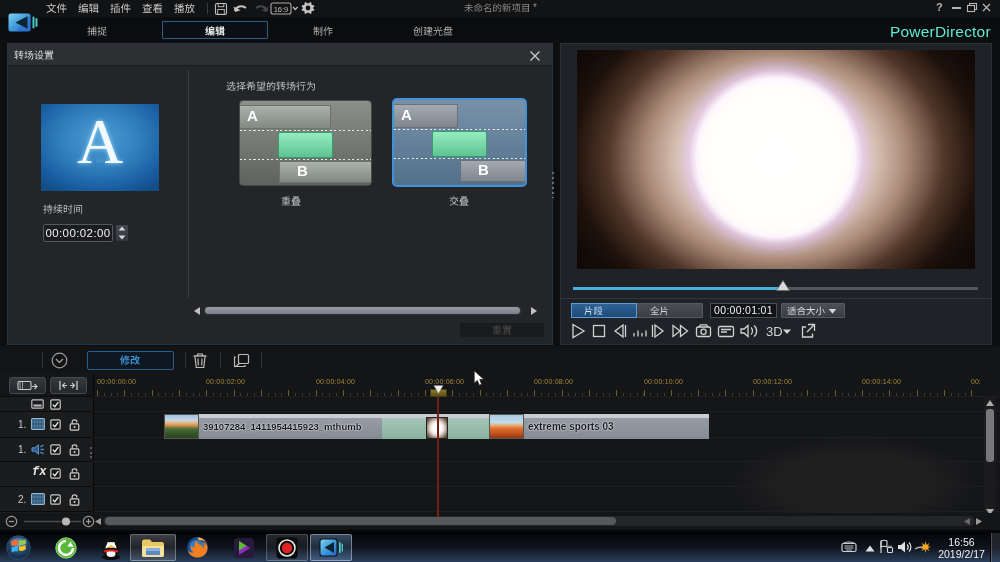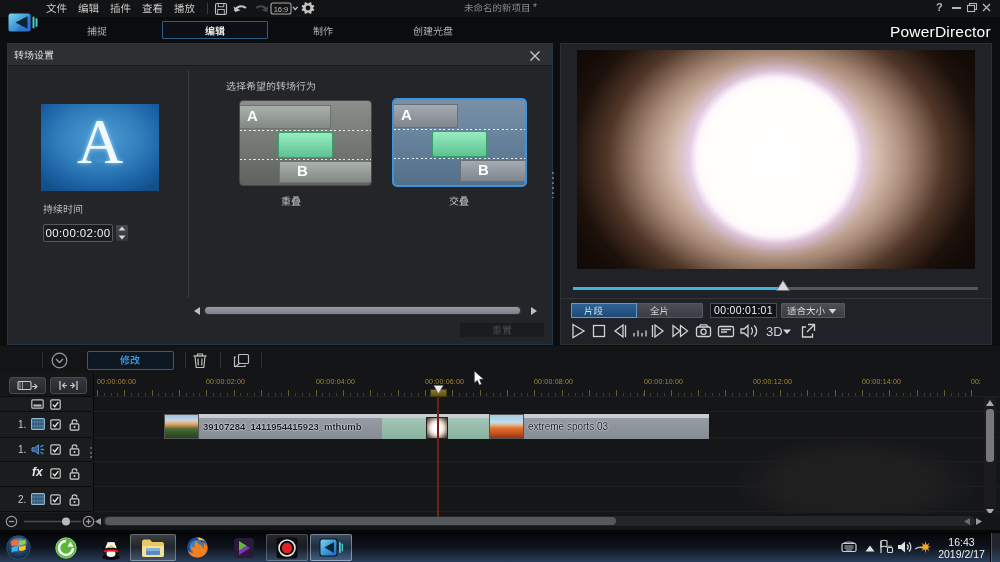--- a/index.html
+++ b/index.html
@@ -101,21 +101,21 @@
       <svg width="42" height="14" viewBox="0 0 42 14" xmlns="http://www.w3.org/2000/svg" style="display:block">
         <path transform="translate(0,8.8)" d="M8.4 -8.2V-0.2C8.4 -0.0 8.3 0.1 8.1 0.1C7.9 0.1 7.3 0.1 6.6 0.1C6.7 0.2 6.8 0.6 6.9 0.8C7.8 0.8 8.3 0.8 8.7 0.6C9.0 0.5 9.1 0.3 9.1 -0.2V-8.2ZM6.4 -7.2V-1.7H7.2V-7.2ZM1.4 -4.7V-0.5C1.4 0.4 1.7 0.7 2.7 0.7C2.9 0.7 4.3 0.7 4.5 0.7C5.4 0.7 5.7 0.3 5.8 -1.1C5.5 -1.2 5.3 -1.3 5.1 -1.4C5.0 -0.2 5.0 0.0 4.5 0.0C4.2 0.0 3.0 0.0 2.8 0.0C2.2 0.0 2.2 -0.1 2.2 -0.5V-4.1H4.3C4.2 -2.9 4.2 -2.4 4.0 -2.2C4.0 -2.1 3.9 -2.1 3.7 -2.1C3.6 -2.1 3.2 -2.1 2.9 -2.2C3.0 -2.0 3.1 -1.7 3.1 -1.5C3.5 -1.5 3.9 -1.5 4.1 -1.5C4.3 -1.6 4.5 -1.6 4.6 -1.8C4.9 -2.0 5.0 -2.7 5.1 -4.4C5.1 -4.5 5.1 -4.7 5.1 -4.7ZM3.1 -8.4C2.6 -7.1 1.5 -5.7 0.3 -4.8C0.4 -4.7 0.7 -4.4 0.8 -4.3C1.8 -5.0 2.7 -6.0 3.3 -7.1C4.1 -6.3 5.0 -5.2 5.4 -4.6L6.0 -5.1C5.5 -5.8 4.5 -6.9 3.6 -7.7L3.8 -8.2Z M13.9 -7.5V-7.0H15.8V-6.2H13.3V-5.6H15.8V-4.8H13.9V-4.2H15.8V-3.5H13.8V-2.9H15.8V-2.1H13.4V-1.5H15.8V-0.5H16.5V-1.5H19.4V-2.1H16.5V-2.9H19.0V-3.5H16.5V-4.2H18.8V-5.6H19.5V-6.2H18.8V-7.5H16.5V-8.4H15.8V-7.5ZM16.5 -5.6H18.1V-4.8H16.5ZM16.5 -6.2V-7.0H18.1V-6.2ZM11.0 -3.9C11.0 -4.0 11.2 -4.2 11.3 -4.2H12.6C12.5 -3.4 12.3 -2.6 12.0 -1.9C11.7 -2.3 11.5 -2.8 11.3 -3.4L10.8 -3.2C11.0 -2.4 11.3 -1.8 11.7 -1.3C11.3 -0.6 10.9 -0.1 10.4 0.3C10.5 0.4 10.8 0.7 10.9 0.8C11.4 0.4 11.8 -0.1 12.2 -0.7C13.2 0.3 14.7 0.6 16.5 0.6H19.3C19.4 0.4 19.5 0.0 19.6 -0.1C19.1 -0.1 16.9 -0.1 16.5 -0.1C14.9 -0.1 13.5 -0.4 12.5 -1.3C12.9 -2.2 13.2 -3.4 13.3 -4.8L12.9 -4.9L12.8 -4.9H11.9C12.4 -5.7 12.9 -6.6 13.4 -7.6L12.9 -7.9L12.7 -7.8H10.6V-7.1H12.4C12.0 -6.2 11.5 -5.4 11.3 -5.2C11.1 -4.8 10.8 -4.6 10.7 -4.5C10.8 -4.4 10.9 -4.1 11.0 -3.9Z M21.4 -7.7C21.9 -6.9 22.4 -5.8 22.6 -5.2L23.3 -5.4C23.1 -6.1 22.6 -7.1 22.1 -7.9ZM27.9 -8.0C27.7 -7.2 27.1 -6.1 26.7 -5.4L27.3 -5.2C27.8 -5.8 28.3 -6.9 28.7 -7.7ZM24.6 -8.4V-4.6H20.6V-3.9H23.2C23.1 -2.0 22.7 -0.6 20.3 0.2C20.5 0.3 20.7 0.6 20.8 0.8C23.3 -0.0 23.8 -1.7 24.0 -3.9H25.9V-0.3C25.9 0.5 26.1 0.8 27.0 0.8C27.2 0.8 28.3 0.8 28.5 0.8C29.3 0.8 29.5 0.4 29.6 -1.3C29.4 -1.4 29.1 -1.5 28.9 -1.6C28.9 -0.2 28.8 0.1 28.4 0.1C28.2 0.1 27.3 0.1 27.1 0.1C26.7 0.1 26.6 0.0 26.6 -0.3V-3.9H29.5V-4.6H25.4V-8.4Z M33.9 -4.3C34.5 -4.0 35.2 -3.5 35.5 -3.2L35.9 -3.7C35.5 -4.0 34.8 -4.4 34.3 -4.7ZM34.6 -8.5C34.6 -8.3 34.4 -7.9 34.3 -7.7H32.1V-5.9L32.1 -5.5H30.5V-4.8H32.0C31.9 -4.2 31.5 -3.6 30.7 -3.1C30.9 -3.0 31.2 -2.7 31.3 -2.6C32.2 -3.2 32.6 -4.0 32.8 -4.8H37.4V-3.7C37.4 -3.6 37.4 -3.5 37.2 -3.5C37.1 -3.5 36.6 -3.5 36.2 -3.5C36.3 -3.3 36.4 -3.1 36.4 -2.9C37.1 -2.9 37.5 -2.9 37.8 -3.0C38.1 -3.1 38.2 -3.3 38.2 -3.7V-4.8H39.6V-5.5H38.2V-7.7H35.1L35.5 -8.3ZM34.0 -6.5C34.5 -6.2 35.1 -5.8 35.5 -5.5H32.9L32.9 -5.9V-7.0H37.4V-5.5H35.5L35.9 -6.0C35.5 -6.3 34.9 -6.7 34.3 -6.9ZM31.6 -2.6V-0.1H30.4V0.5H39.5V-0.1H38.4V-2.6ZM32.3 -0.1V-2.0H33.6V-0.1ZM34.3 -0.1V-2.0H35.6V-0.1ZM36.4 -0.1V-2.0H37.7V-0.1Z" fill="#b9b9b9"></path>
       </svg>
     </div>
 <div class="abs" style="left:162px;top:21px;width:106px;height:18px;border:1px solid #2d5d85;background:#0c1016;border-radius:1px"></div>
 <div style="position:absolute;left:205px;top:26px;">
       <svg width="22" height="14" viewBox="0 0 22 14" xmlns="http://www.w3.org/2000/svg" style="display:block">
         <path transform="translate(0,8.8)" d="M0.6 -4.1C0.7 -4.2 1.0 -4.3 1.7 -4.4C1.4 -3.9 1.2 -3.5 1.1 -3.3C0.8 -3.0 0.6 -2.7 0.3 -2.7C0.4 -2.4 0.6 -1.9 0.7 -1.7C0.9 -1.8 1.3 -2.0 3.4 -2.5C3.4 -2.7 3.3 -3.1 3.4 -3.5L2.1 -3.2C2.7 -4.0 3.3 -5.0 3.8 -5.9L2.8 -6.5C2.7 -6.1 2.5 -5.8 2.3 -5.4L1.6 -5.3C2.1 -6.2 2.6 -7.2 3.0 -8.2L1.9 -8.5C1.6 -7.4 1.0 -6.1 0.8 -5.8C0.6 -5.4 0.4 -5.2 0.2 -5.2C0.4 -4.9 0.5 -4.4 0.6 -4.1ZM5.9 -8.2C6.0 -8.0 6.1 -7.7 6.2 -7.5H4.0V-5.3C4.0 -4.1 4.0 -2.4 3.5 -1.0L3.2 -1.9C2.1 -1.4 1.0 -1.0 0.3 -0.7L0.6 0.4L3.5 -0.9C3.3 -0.6 3.2 -0.2 3.0 0.1C3.2 0.2 3.7 0.6 3.9 0.8C4.4 -0.1 4.7 -1.2 4.9 -2.3V0.8H5.8V-1.3H6.3V0.6H7.0V-1.3H7.4V0.6H8.1V-1.3H8.5V-0.1C8.5 -0.1 8.5 -0.0 8.5 -0.0C8.4 -0.0 8.3 -0.0 8.1 -0.0C8.2 0.2 8.3 0.6 8.4 0.8C8.7 0.8 9.0 0.8 9.2 0.6C9.4 0.5 9.4 0.2 9.4 -0.1V-4.2H5.1L5.1 -4.8H9.3V-7.5H7.5C7.4 -7.8 7.2 -8.2 7.1 -8.6ZM6.3 -3.3V-2.2H5.8V-3.3ZM7.0 -3.3H7.4V-2.2H7.0ZM8.1 -3.3H8.5V-2.2H8.1ZM5.1 -6.5H8.2V-5.8H5.1Z M15.7 -7.4H17.8V-6.7H15.7ZM14.6 -8.2V-5.9H19.0V-8.2ZM10.7 -3.1C10.8 -3.2 11.2 -3.2 11.5 -3.2H12.3V-2.1C11.5 -2.0 10.8 -1.9 10.3 -1.9L10.5 -0.7L12.3 -1.0V0.9H13.4V-1.2L14.2 -1.4L14.2 -2.4L13.4 -2.3V-3.2H14.0V-4.3H13.4V-5.7H12.3V-4.3H11.7C12.0 -4.9 12.2 -5.6 12.4 -6.3H14.2V-7.4H12.7C12.8 -7.7 12.9 -8.0 12.9 -8.3L11.8 -8.5C11.7 -8.1 11.7 -7.8 11.6 -7.4H10.4V-6.3H11.3C11.1 -5.6 11.0 -5.1 10.9 -4.9C10.7 -4.5 10.6 -4.2 10.4 -4.1C10.5 -3.8 10.7 -3.3 10.7 -3.1ZM17.8 -4.5V-4.0H15.8V-4.5ZM13.9 -1.0 14.1 0.1 17.8 -0.2V0.9H18.9V-0.3L19.6 -0.4L19.7 -1.4L18.9 -1.3V-4.5H19.6V-5.5H14.1V-4.5H14.7V-1.0ZM17.8 -3.1V-2.6H15.8V-3.1ZM17.8 -1.8V-1.2L15.8 -1.1V-1.8Z" fill="#f2f2f2"></path>
       </svg>
     </div>
-<div class="abs" style="left:890px;top:23px;width:100px;height:16px;color:#ffffff;font-size:15.5px;text-align:center;letter-spacing:0.2px">PowerDirector</div>
+<div class="abs" style="left:890px;top:23px;width:100px;height:16px;color:#5eead4;font-size:15.5px;text-align:center;letter-spacing:0.2px">PowerDirector</div>
 <div class="abs" style="left:7px;top:43px;width:546px;height:302px;background:#232528;border:1px solid #1f3649"></div>
 <div class="abs" style="left:8px;top:44px;width:544px;height:22px;background:#2d2f33;border-bottom:1px solid #191a1c"></div>
 <div style="position:absolute;left:14px;top:50px;">
       <svg width="42" height="14" viewBox="0 0 42 14" xmlns="http://www.w3.org/2000/svg" style="display:block">
         <path transform="translate(0,8.8)" d="M0.8 -3.3C0.9 -3.4 1.2 -3.5 1.5 -3.5H2.4V-2.0L0.4 -1.7L0.6 -0.9L2.4 -1.3V0.8H3.1V-1.4L4.5 -1.7L4.5 -2.4L3.1 -2.1V-3.5H4.2V-4.1H3.1V-5.7H2.4V-4.1H1.4C1.8 -4.8 2.1 -5.7 2.3 -6.5H4.2V-7.2H2.6C2.6 -7.6 2.7 -7.9 2.8 -8.2L2.1 -8.4C2.0 -8.0 1.9 -7.6 1.8 -7.2H0.5V-6.5H1.7C1.4 -5.7 1.2 -5.0 1.1 -4.8C0.9 -4.4 0.8 -4.0 0.6 -4.0C0.7 -3.8 0.8 -3.5 0.8 -3.3ZM4.3 -5.4V-4.6H5.7C5.5 -3.9 5.3 -3.3 5.1 -2.8H8.0C7.7 -2.3 7.2 -1.7 6.8 -1.2C6.5 -1.4 6.1 -1.6 5.8 -1.8L5.3 -1.3C6.3 -0.7 7.5 0.2 8.1 0.8L8.6 0.2C8.3 -0.1 7.9 -0.4 7.4 -0.8C8.0 -1.6 8.7 -2.5 9.2 -3.3L8.7 -3.5L8.6 -3.5H6.2L6.5 -4.6H9.6V-5.4H6.7L7.0 -6.5H9.2V-7.2H7.2L7.5 -8.3L6.8 -8.4L6.5 -7.2H4.7V-6.5H6.3L5.9 -5.4Z M14.1 -4.3C14.2 -4.4 14.5 -4.5 15.0 -4.5H15.7C15.3 -3.4 14.6 -2.5 13.6 -1.9L13.5 -2.4L12.4 -2.0V-5.2H13.5V-6.0H12.4V-8.3H11.7V-6.0H10.5V-5.2H11.7V-1.8C11.2 -1.6 10.7 -1.4 10.4 -1.3L10.6 -0.5C11.5 -0.9 12.6 -1.3 13.7 -1.7L13.6 -1.8C13.8 -1.7 14.1 -1.5 14.2 -1.4C15.1 -2.1 15.9 -3.2 16.4 -4.5H17.2C16.6 -2.3 15.5 -0.7 13.8 0.4C14.0 0.5 14.2 0.7 14.4 0.8C16.1 -0.3 17.2 -2.1 17.9 -4.5H18.6C18.4 -1.5 18.2 -0.4 18.0 -0.1C17.9 0.0 17.8 0.1 17.6 0.0C17.4 0.0 17.1 0.0 16.6 0.0C16.8 0.2 16.9 0.5 16.9 0.7C17.3 0.7 17.7 0.7 17.9 0.7C18.2 0.7 18.4 0.6 18.6 0.4C19.0 -0.1 19.2 -1.3 19.4 -4.8C19.4 -4.9 19.4 -5.2 19.4 -5.2H15.4C16.4 -5.8 17.4 -6.6 18.5 -7.6L17.9 -8.0L17.8 -7.9H13.8V-7.2H17.0C16.1 -6.4 15.1 -5.8 14.8 -5.5C14.4 -5.3 14.0 -5.1 13.8 -5.0C13.9 -4.9 14.1 -4.5 14.1 -4.3Z M21.2 -7.8C21.8 -7.3 22.4 -6.6 22.7 -6.2L23.2 -6.7C22.9 -7.1 22.2 -7.8 21.7 -8.2ZM20.4 -5.3V-4.5H21.8V-1.0C21.8 -0.5 21.5 -0.2 21.3 -0.0C21.5 0.1 21.7 0.4 21.8 0.6C21.9 0.4 22.2 0.2 23.9 -1.1C23.9 -1.3 23.7 -1.6 23.7 -1.8L22.6 -0.9V-5.3ZM24.9 -8.0V-6.9C24.9 -6.2 24.7 -5.4 23.4 -4.8C23.5 -4.6 23.8 -4.4 23.9 -4.2C25.3 -4.9 25.6 -6.0 25.6 -6.9V-7.3H27.4V-5.7C27.4 -5.0 27.5 -4.7 28.2 -4.7C28.3 -4.7 28.8 -4.7 29.0 -4.7C29.2 -4.7 29.4 -4.7 29.5 -4.7C29.5 -4.9 29.5 -5.2 29.4 -5.4C29.3 -5.4 29.1 -5.3 29.0 -5.3C28.8 -5.3 28.4 -5.3 28.3 -5.3C28.1 -5.3 28.1 -5.4 28.1 -5.7V-8.0ZM28.1 -3.3C27.7 -2.5 27.1 -1.8 26.5 -1.3C25.8 -1.8 25.3 -2.5 24.9 -3.3ZM23.8 -4.0V-3.3H24.4L24.2 -3.2C24.6 -2.3 25.2 -1.5 25.9 -0.9C25.1 -0.4 24.3 -0.1 23.4 0.1C23.6 0.3 23.7 0.6 23.8 0.8C24.7 0.5 25.7 0.2 26.5 -0.4C27.2 0.2 28.1 0.6 29.2 0.8C29.3 0.6 29.5 0.3 29.6 0.2C28.7 -0.0 27.8 -0.4 27.1 -0.9C27.9 -1.6 28.6 -2.6 29.0 -3.8L28.6 -4.0L28.4 -4.0Z M36.5 -7.5H38.2V-6.6H36.5ZM34.2 -7.5H35.8V-6.6H34.2ZM31.9 -7.5H33.5V-6.6H31.9ZM31.9 -4.3V-0.1H30.6V0.5H39.5V-0.1H38.1V-4.3H35.0L35.1 -4.9H39.2V-5.5H35.2L35.3 -6.0H39.0V-8.0H31.2V-6.0H34.5L34.5 -5.5H30.7V-4.9H34.4L34.2 -4.3ZM32.6 -0.1V-0.7H37.3V-0.1ZM32.6 -2.8H37.3V-2.2H32.6ZM32.6 -3.2V-3.8H37.3V-3.2ZM32.6 -1.7H37.3V-1.1H32.6Z" fill="#e3e3e3"></path>
       </svg>
     </div>
 <svg class="abs" style="left:529px;top:50px" width="12" height="12" viewBox="0 0 12 12">
 <path d="M1.5 1.5 L10.5 10.5 M10.5 1.5 L1.5 10.5" stroke="#c9c9c9" stroke-width="1.4"></path>
     </svg>
@@ -345,21 +345,21 @@
 </svg>
 <svg class="abs" style="left:50px;top:444px" width="11" height="11" viewBox="0 0 11 11">
 <rect x="0.8" y="0.8" width="9.4" height="9.4" rx="1.2" fill="#17181a" stroke="#c8c8c8" stroke-width="1.2"></rect>
 <path d="M2.8 5.6 L4.8 7.7 L8.3 3.1" fill="none" stroke="#ececec" stroke-width="1.3"></path>
     </svg>
 <svg class="abs" style="left:69px;top:443px" width="11" height="13" viewBox="0 0 11 13">
 <rect x="1.2" y="5.8" width="8.6" height="6.4" rx="1" fill="none" stroke="#cfcfcf" stroke-width="1.2"></rect>
 <path d="M3.2 5.8 L3.2 3.6 C3.2 1.2, 7.8 1.2, 7.8 3.6 L7.8 4.6" fill="none" stroke="#cfcfcf" stroke-width="1.2"></path>
 <circle cx="5.5" cy="9" r="1" fill="#cfcfcf"></circle>
     </svg>
-<div class="abs" style="left:32px;top:465px;font-size:12px;font-style:italic;font-weight:bold;color:#e8e8e8;font-family:Liberation Sans, sans-serif">fx</div>
+<div class="abs" style="left:32px;top:465px;font-size:12px;font-style:italic;font-weight:bold;color:#e8e8e8;font-family:Liberation Mono, monospace">fx</div>
 <svg class="abs" style="left:50px;top:468px" width="11" height="11" viewBox="0 0 11 11">
 <rect x="0.8" y="0.8" width="9.4" height="9.4" rx="1.2" fill="#17181a" stroke="#c8c8c8" stroke-width="1.2"></rect>
 <path d="M2.8 5.6 L4.8 7.7 L8.3 3.1" fill="none" stroke="#ececec" stroke-width="1.3"></path>
     </svg>
 <svg class="abs" style="left:69px;top:467px" width="11" height="13" viewBox="0 0 11 13">
 <rect x="1.2" y="5.8" width="8.6" height="6.4" rx="1" fill="none" stroke="#cfcfcf" stroke-width="1.2"></rect>
 <path d="M3.2 5.8 L3.2 3.6 C3.2 1.2, 7.8 1.2, 7.8 3.6 L7.8 4.6" fill="none" stroke="#cfcfcf" stroke-width="1.2"></path>
 <circle cx="5.5" cy="9" r="1" fill="#cfcfcf"></circle>
     </svg>
 <div class="abs" style="left:18px;top:494px;font-size:10px;color:#c9c9c9">2.</div>
@@ -381,21 +381,21 @@
 <div class="abs" style="left:164px;top:414px;width:545px;height:4px;background:#c9cdd1"></div>
 <div class="abs" style="left:164px;top:418px;width:218px;height:21px;background:linear-gradient(#959ca4,#848b93)"></div>
 <div class="abs" style="left:164px;top:414px;width:35px;height:25px;background:
 linear-gradient(#9ec3e0 0%, #c8d4e4 22%, #e0bc88 34%, #d08c48 46%, #4a6e38 60%, #35582a 78%, #27431f 100%);border:1px solid #555"></div>
 <div class="abs" style="left:203px;top:421px;font-size:9.5px;font-weight:bold;color:#15181c;text-shadow:0 0 2px rgba(255,255,255,0.9),0 0 1px #fff">39107284_1411954415923_mthumb</div>
 <div class="abs" style="left:382px;top:418px;width:107px;height:21px;background:linear-gradient(#a4c6b7,#88b1a0)"></div>
 <div class="abs" style="left:426px;top:417px;width:22px;height:22px;background:radial-gradient(circle at 50% 50%, #fff 0 4px, #e8ddd5 7px, #6a5548 12px, #171311 16px);border:1px solid #222"></div>
 <div class="abs" style="left:489px;top:414px;width:35px;height:25px;background:
 linear-gradient(#a8cce0 0%, #c2dcec 34%, #e8a868 46%, #e07030 58%, #c85820 76%, #97340f 100%);border:1px solid #555"></div>
 <div class="abs" style="left:524px;top:418px;width:185px;height:21px;background:linear-gradient(#959ca4,#848b93)"></div>
-<div class="abs" style="left:528px;top:421px;font-size:10px;font-weight:normal;color:#15181c;text-shadow:0 0 2px rgba(255,255,255,0.9),0 0 1px #fff">extreme sports 03</div>
+<div class="abs" style="left:528px;top:421px;font-size:10px;font-weight:bold;color:#15181c;text-shadow:0 0 2px rgba(255,255,255,0.9),0 0 1px #fff">extreme sports 03</div>
 <div class="abs" style="left:730px;top:436px;width:250px;height:95px;background:radial-gradient(ellipse 50% 50% at 50% 50%, #1f1f20 0 60%, rgba(31,31,32,0) 100%)"></div>
 <div class="abs" style="left:430px;top:389px;width:17px;height:8px;background:linear-gradient(#8a7a28,#5e5018);border:1px solid #433a10"></div>
 <svg class="abs" style="left:433px;top:385px" width="11" height="9" viewBox="0 0 11 9">
       <path d="M0.8 0.4 L10.2 0.4 L5.5 8.6 Z" fill="#ececec" stroke="#777" stroke-width="0.5"></path>
     </svg>
 <div class="abs" style="left:437px;top:397px;width:2px;height:119px;background:#702018"></div>
 <svg class="abs" style="left:473px;top:370px" width="12" height="17" viewBox="0 0 12 17">
 <path d="M1.2 0.8 L1.2 13.2 L4.3 10.4 L6.3 15.2 L8.7 14.2 L6.7 9.6 L10.8 9.3 Z" fill="#fff" stroke="#222" stroke-width="0.8"></path>
     </svg>
 <div class="abs" style="left:984px;top:397px;width:12px;height:120px;background:#1b1b1d"></div>
@@ -526,15 +526,15 @@
 <path d="M11.5 1 L12.3 4.5 L10.7 4.5 Z"></path>
         <path d="M11.5 13 L12.3 9.5 L10.7 9.5 Z"></path>
 <path d="M5.8 7 L9.2 6.2 L9.2 7.8 Z"></path>
         <path d="M17 7 L13.8 6.2 L13.8 7.8 Z"></path>
 <path d="M7.6 2.8 L10.4 5 L9.2 6.2 Z"></path>
         <path d="M15.4 11.2 L12.8 9 L14 7.9 Z"></path>
 <path d="M15.4 2.8 L12.8 5 L14 6.1 Z"></path>
         <path d="M7.6 11.2 L10.4 9 L9.2 7.9 Z"></path>
       </g>
 </svg>
-<div class="abs" style="left:934px;top:536px;width:55px;height:11px;color:#f0f0f0;font-size:10.5px;text-align:center">16:43</div>
+<div class="abs" style="left:934px;top:536px;width:55px;height:11px;color:#f0f0f0;font-size:10.5px;text-align:center">16:56</div>
 <div class="abs" style="left:934px;top:548px;width:55px;height:11px;color:#f0f0f0;font-size:10.5px;text-align:center">2019/2/17</div>
 <div class="abs" style="left:990px;top:533px;width:10px;height:29px;background:linear-gradient(rgba(255,255,255,0.12),rgba(255,255,255,0.03));border-left:1px solid #000;box-shadow:inset 1px 0 0 rgba(255,255,255,0.2)"></div>
 </div>
 </body></html>

